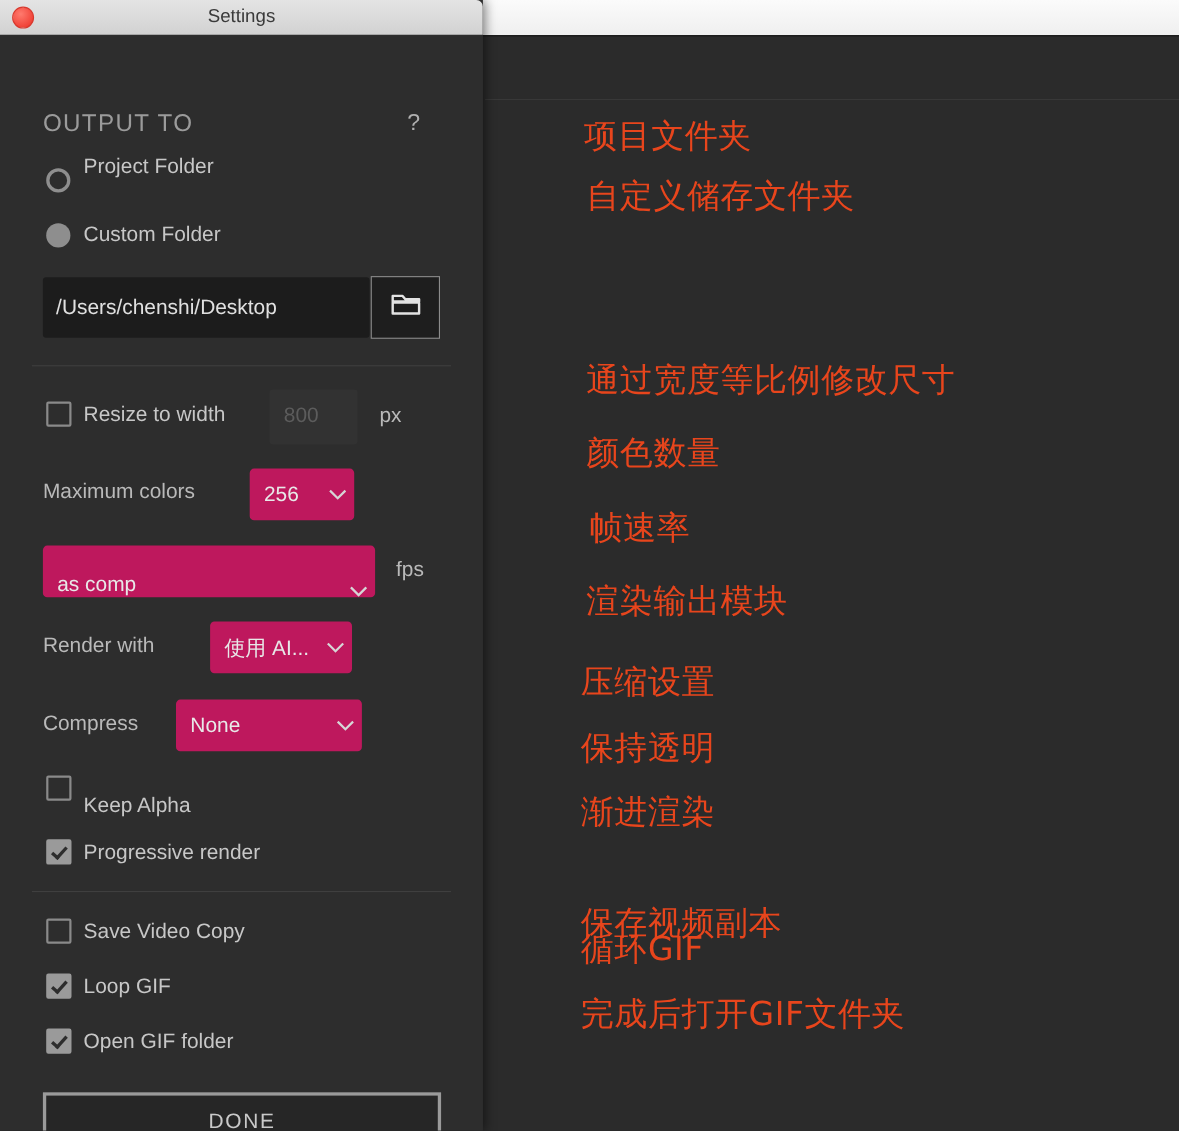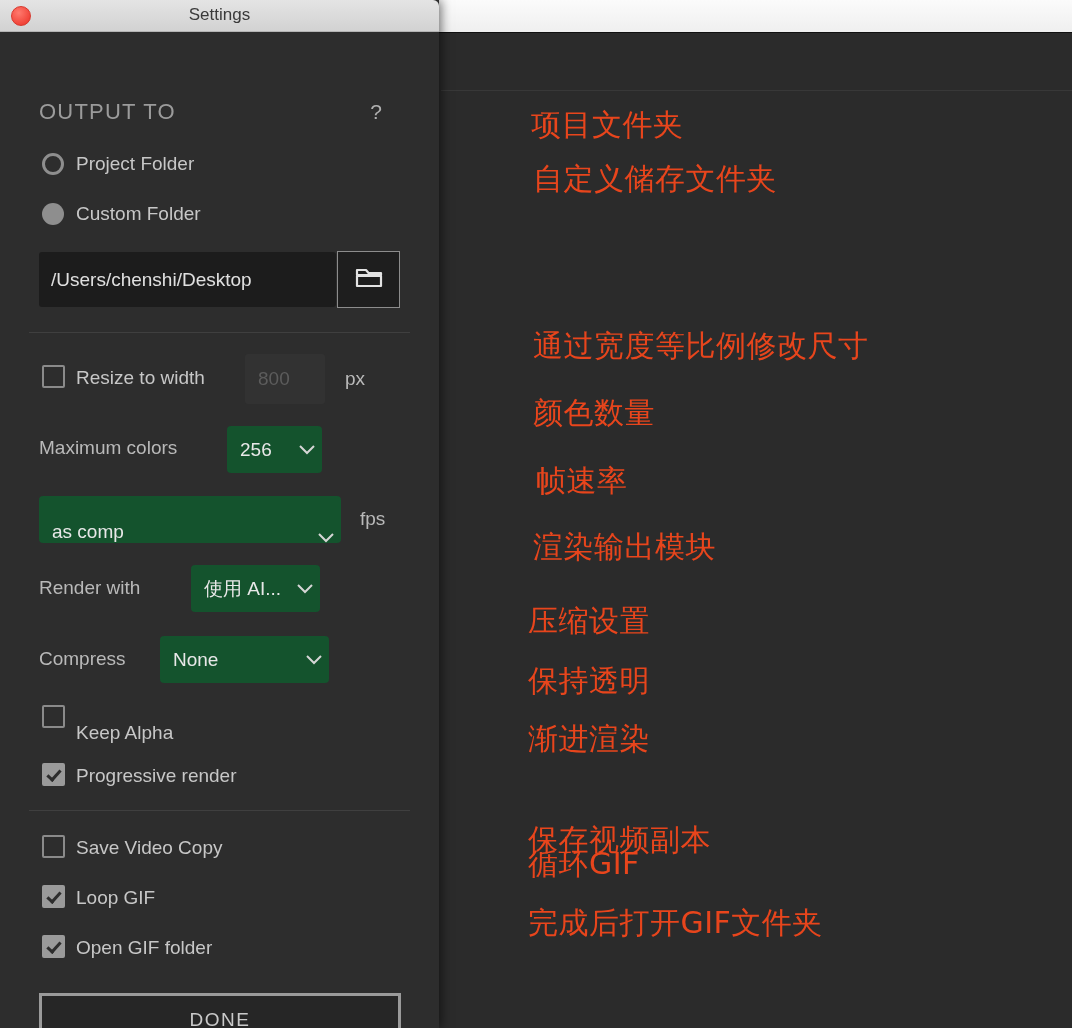--- a/index.html
+++ b/index.html
@@ -224,21 +224,21 @@
     align-items: center;
     padding-left: 13px;
     color: #5c5c5c;
     font-size: 19px;
     cursor: text;
   }
 
   
   .select {
     position: absolute;
-    background: #14532d;
+    background: #be185d;
     border-radius: 4px;
     box-sizing: border-box;
     display: flex;
     align-items: center;
     cursor: pointer;
     color: #e8e8e8;
     font-size: 19px;
   }
   .select .sel-value {
     flex: 1;
@@ -299,21 +299,21 @@
     <div id="close-button"></div>
     <div id="titlebar-title">Settings</div>
   </div>
 
   <div id="dialog-body">
 
     <div class="section-label" style="left:39px; top:67px;">OUTPUT TO</div>
     <div id="help-icon">?</div>
 
     <div class="radio outline" style="left:42px; top:121px;"></div>
-    <div class="check-label" style="left:76px; top:121px;">Project Folder</div>
+    <div class="check-label" style="left:76px; top:109px;">Project Folder</div>
 
     <div class="radio filled" style="left:42px; top:171px;"></div>
     <div class="check-label" style="left:76px; top:171px;">Custom Folder</div>
 
     <div id="path-field">/Users/chenshi/Desktop</div>
 
     <div id="browse-button">
       <span>
         <svg width="28" height="24" viewBox="0 0 28 24">
           <path d="M2 4 h9 l2.5 3 H26 v2 H2 Z M2 10 h24 v10 H2 Z" fill="none" stroke="#e3e3e3" stroke-width="2.2" stroke-linejoin="round"></path>

